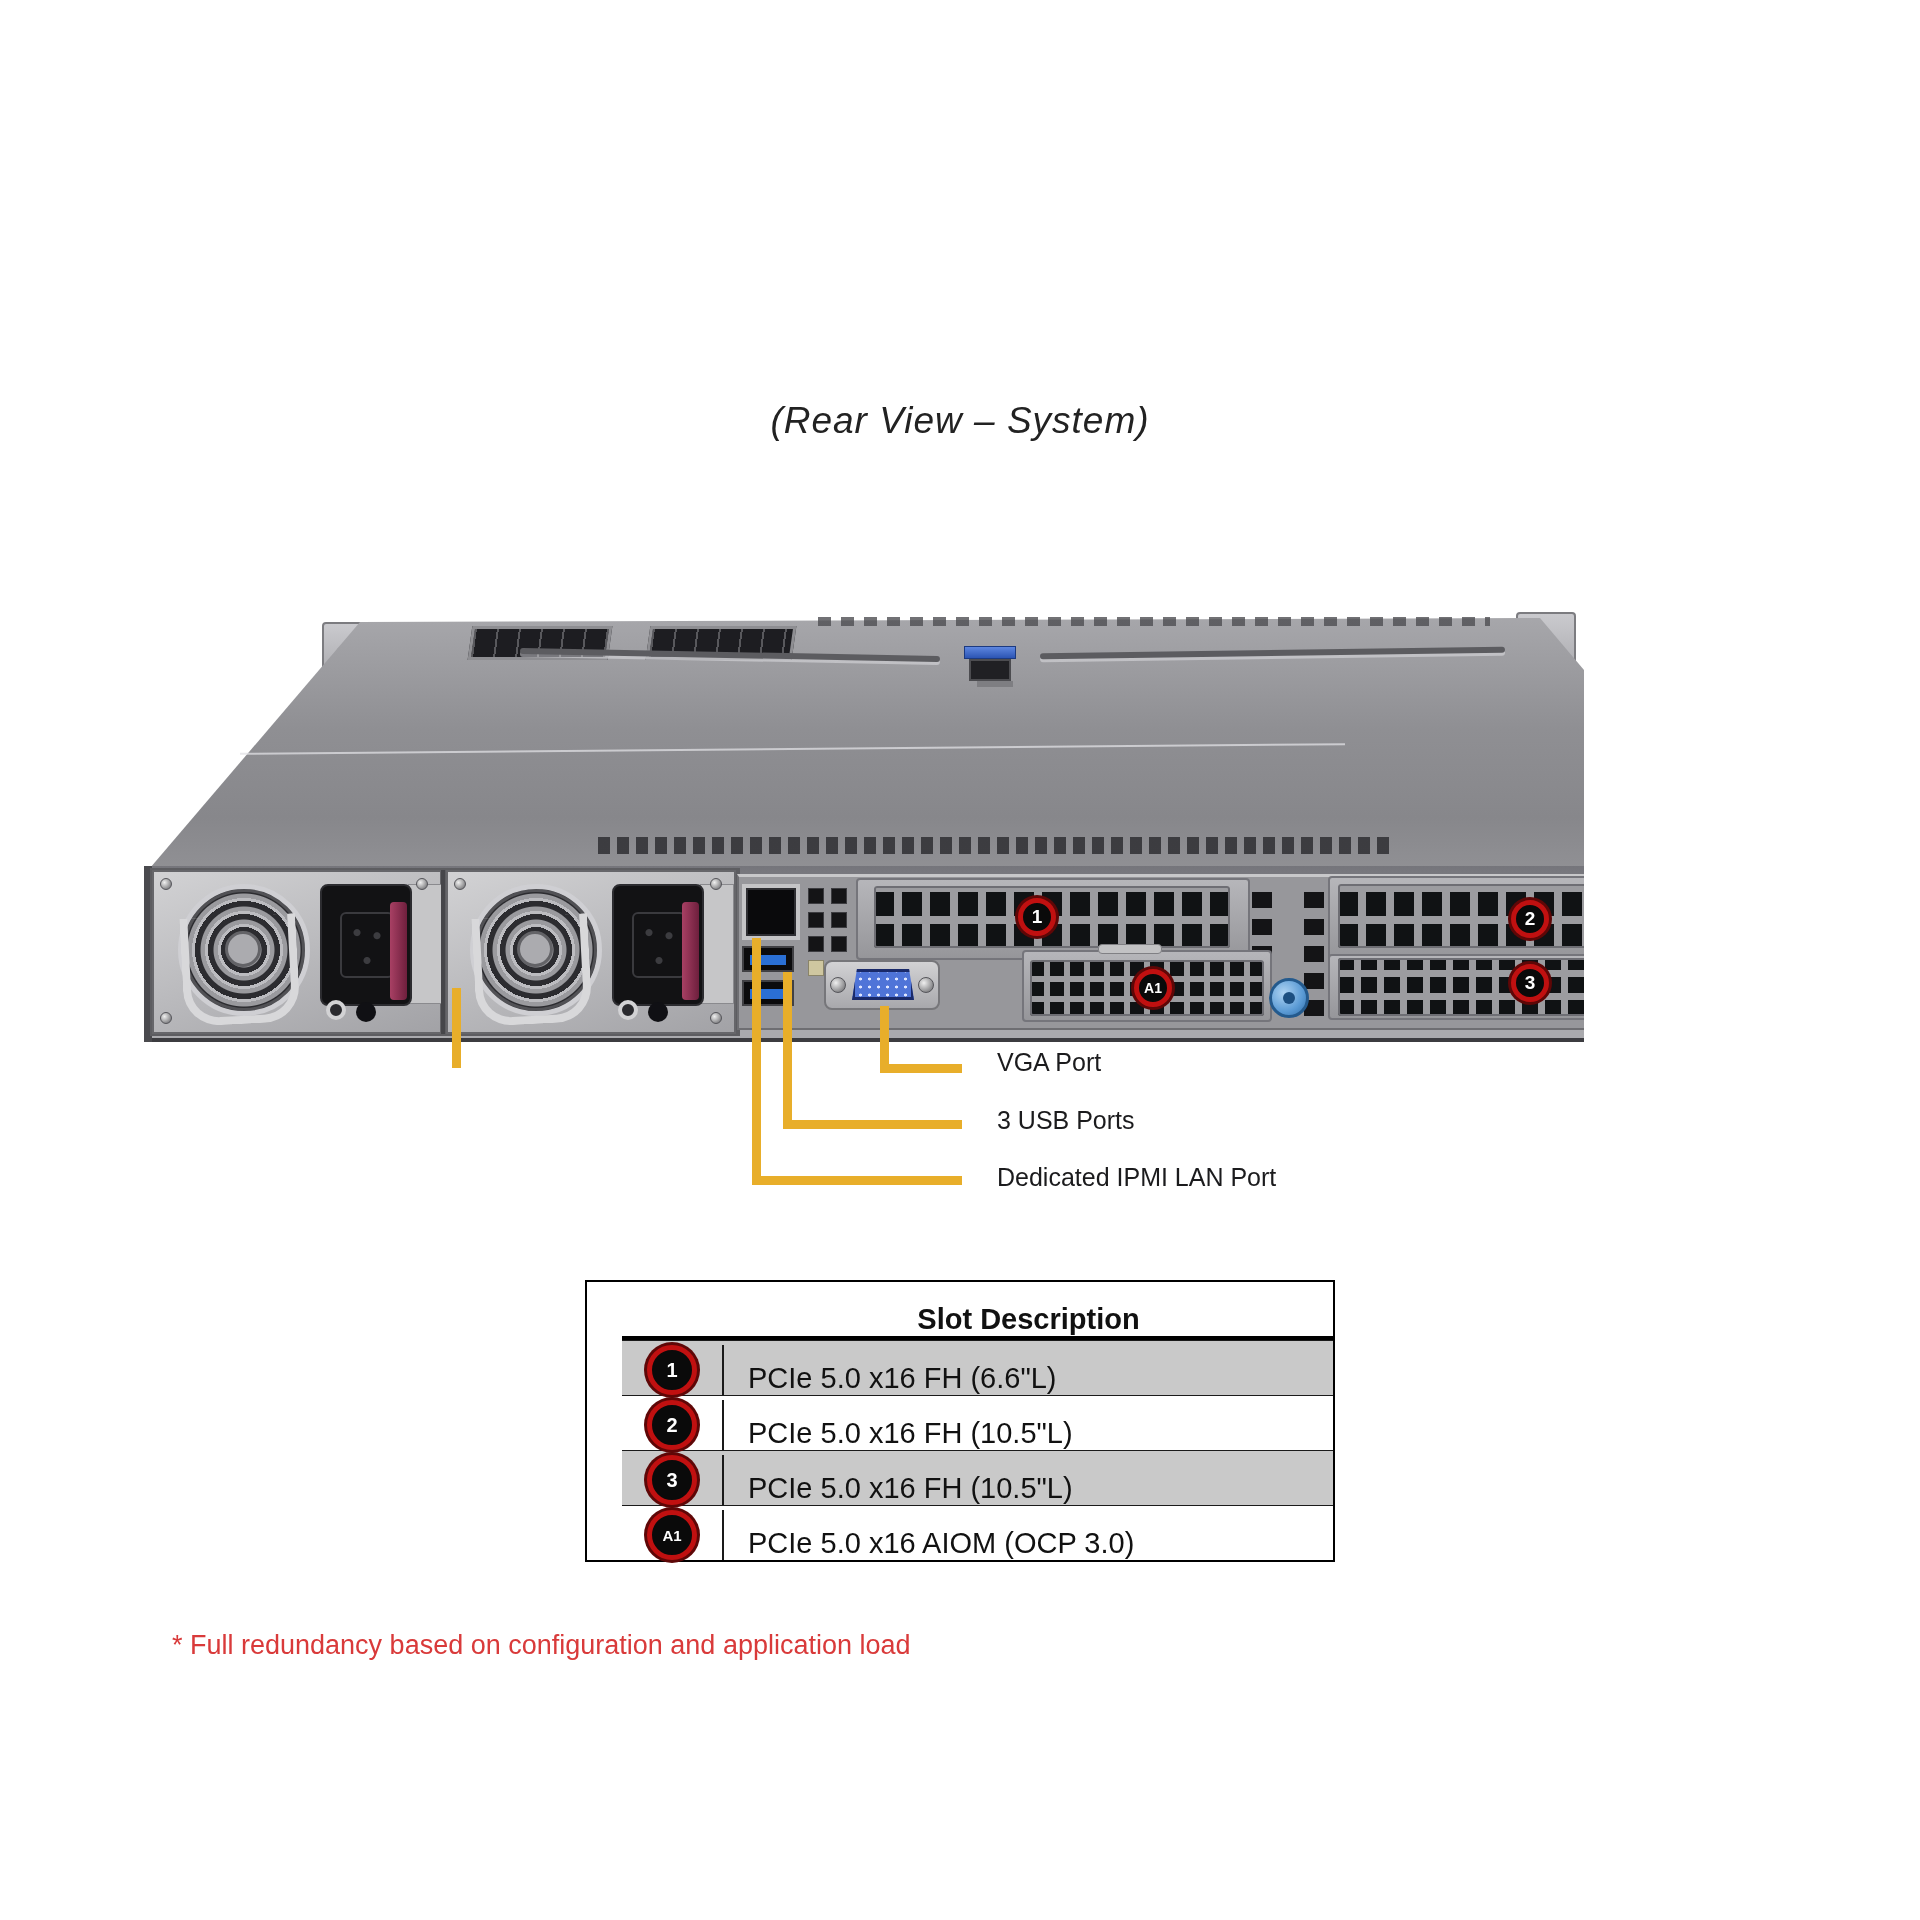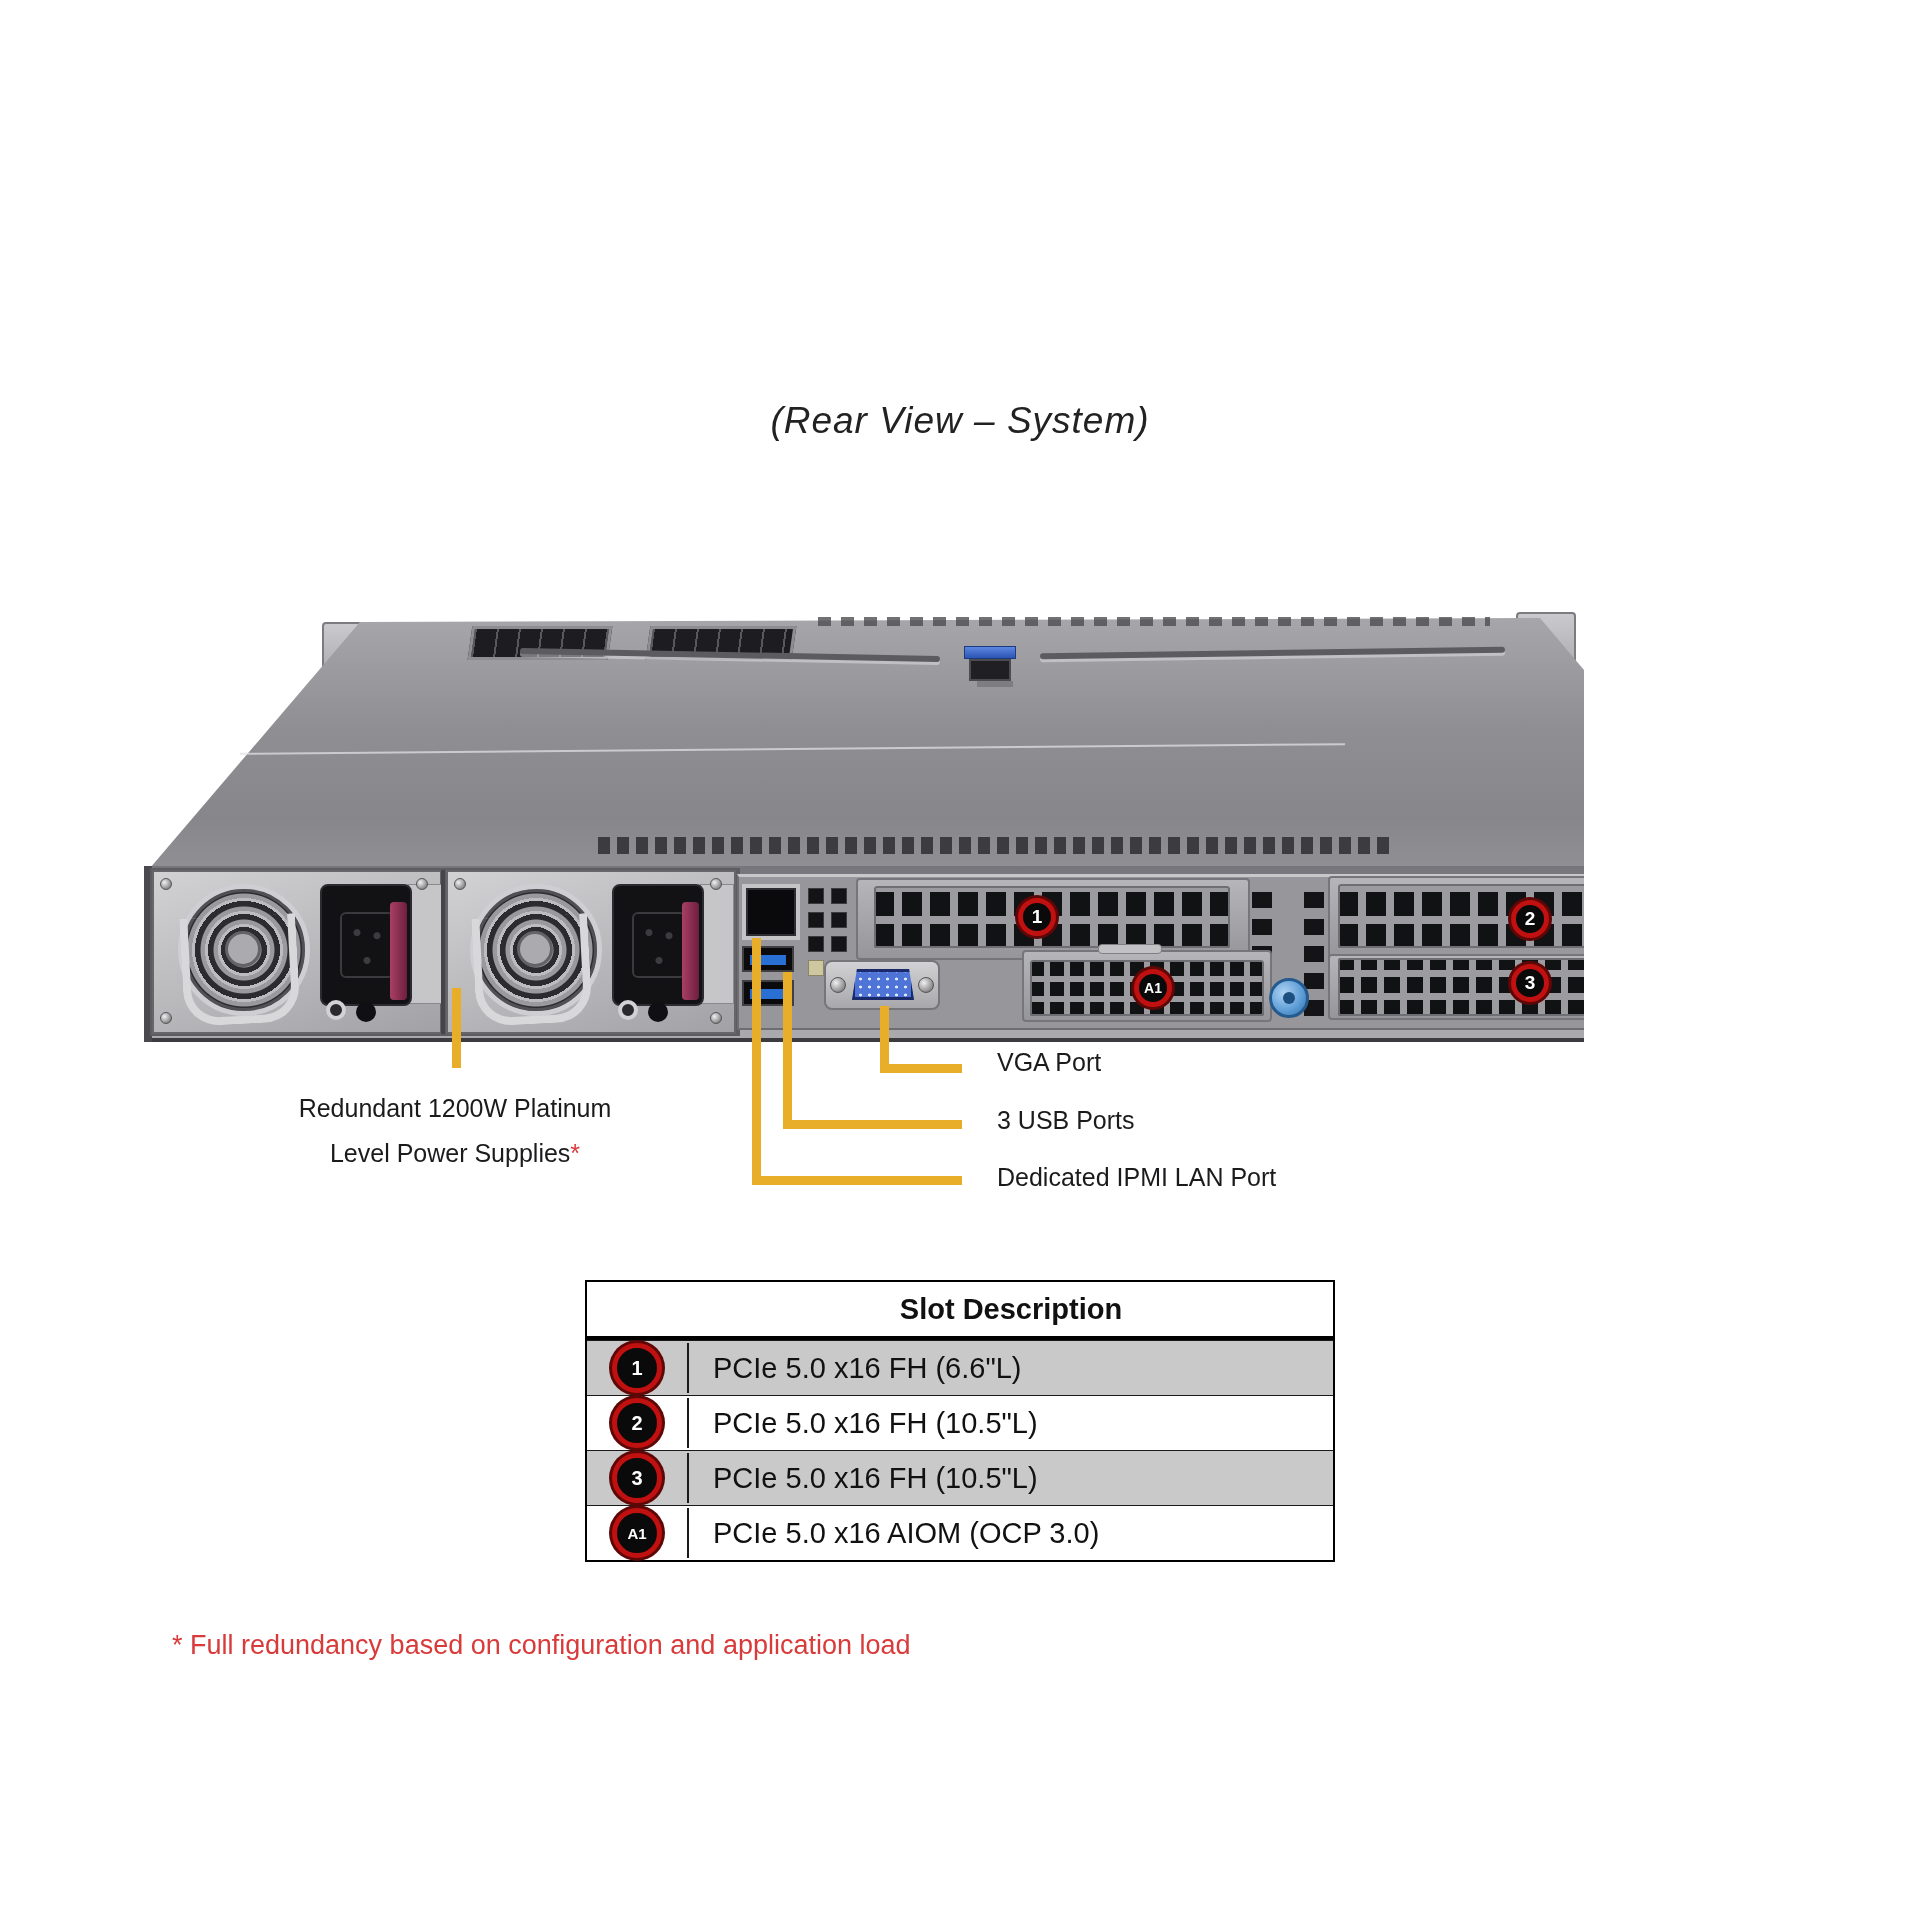--- a/index.html
+++ b/index.html
@@ -113,21 +113,21 @@
   .marker{border-radius:50%;background:#0a0a0a;color:#fff;border:5px solid #c01010;
        box-shadow:0 0 0 3px #5e0707;display:flex;align-items:center;justify-content:center;
        font-weight:700;z-index:8;}
   .m38{width:38px;height:38px;font-size:19px;}
   .m38.mA{font-size:14px;}
   .m40{position:relative;width:40px;height:40px;font-size:20px;}
   .m40.mA{font-size:15px;}
 
   
   .slot-table{left:585px;top:1280px;width:750px;border:2px solid #000;z-index:10;background:#fff;}
-  .t-row{display:flex;height:54px;border-top:1px solid #1a1a1a;align-items:center;}
+  .t-row{display:flex;height:54px;border-top:1px solid #1a1a1a;align-items:flex-end;margin-left:35px;}
   .t-row.first{border-top:none;}
   .t-row.head{border-bottom:4px solid #000;}
   .t-c1{width:100px;border-right:2px solid #1a1a1a;display:flex;align-items:center;justify-content:center;}
   .t-c2{flex:1;display:flex;align-items:center;padding-left:24px;font-size:29px;color:#111;}
   .t-c2.head{justify-content:center;padding-left:0;font-weight:700;}
   .t-gray{background:#c9c9c9;}
 </style>
 </head>
 <body>
 
@@ -235,24 +235,20 @@
   <div class="abs yline" style="left:752px;top:938px;width:9px;height:247px;"></div>
   <div class="abs yline" style="left:752px;top:1176px;width:210px;height:9px;"></div>
   <div class="abs yline" style="left:783px;top:972px;width:9px;height:157px;"></div>
   <div class="abs yline" style="left:783px;top:1120px;width:179px;height:9px;"></div>
   <div class="abs yline" style="left:880px;top:1006px;width:9px;height:67px;"></div>
   <div class="abs yline" style="left:880px;top:1064px;width:82px;height:9px;"></div>
 
   <div class="abs callout-label lbl-vga">VGA Port</div>
   <div class="abs callout-label lbl-usb">3 USB Ports</div>
   <div class="abs callout-label lbl-ipmi">Dedicated IPMI LAN Port</div>
-  <div class="abs callout-label lbl-psu">
-    <div>Redundant 1200W Platinum</div>
-    <div><span>Level Power Supplies</span><span class="red-ast">*</span></div>
-  </div>
 
   <div class="abs slot-table">
     <div class="t-row head first">
       <div class="t-c1"></div>
       <div class="t-c2 head">Slot Description</div>
     </div>
     <div class="t-row t-gray">
       <div class="t-c1">
           <div class="marker m40">1</div>
         </div>

